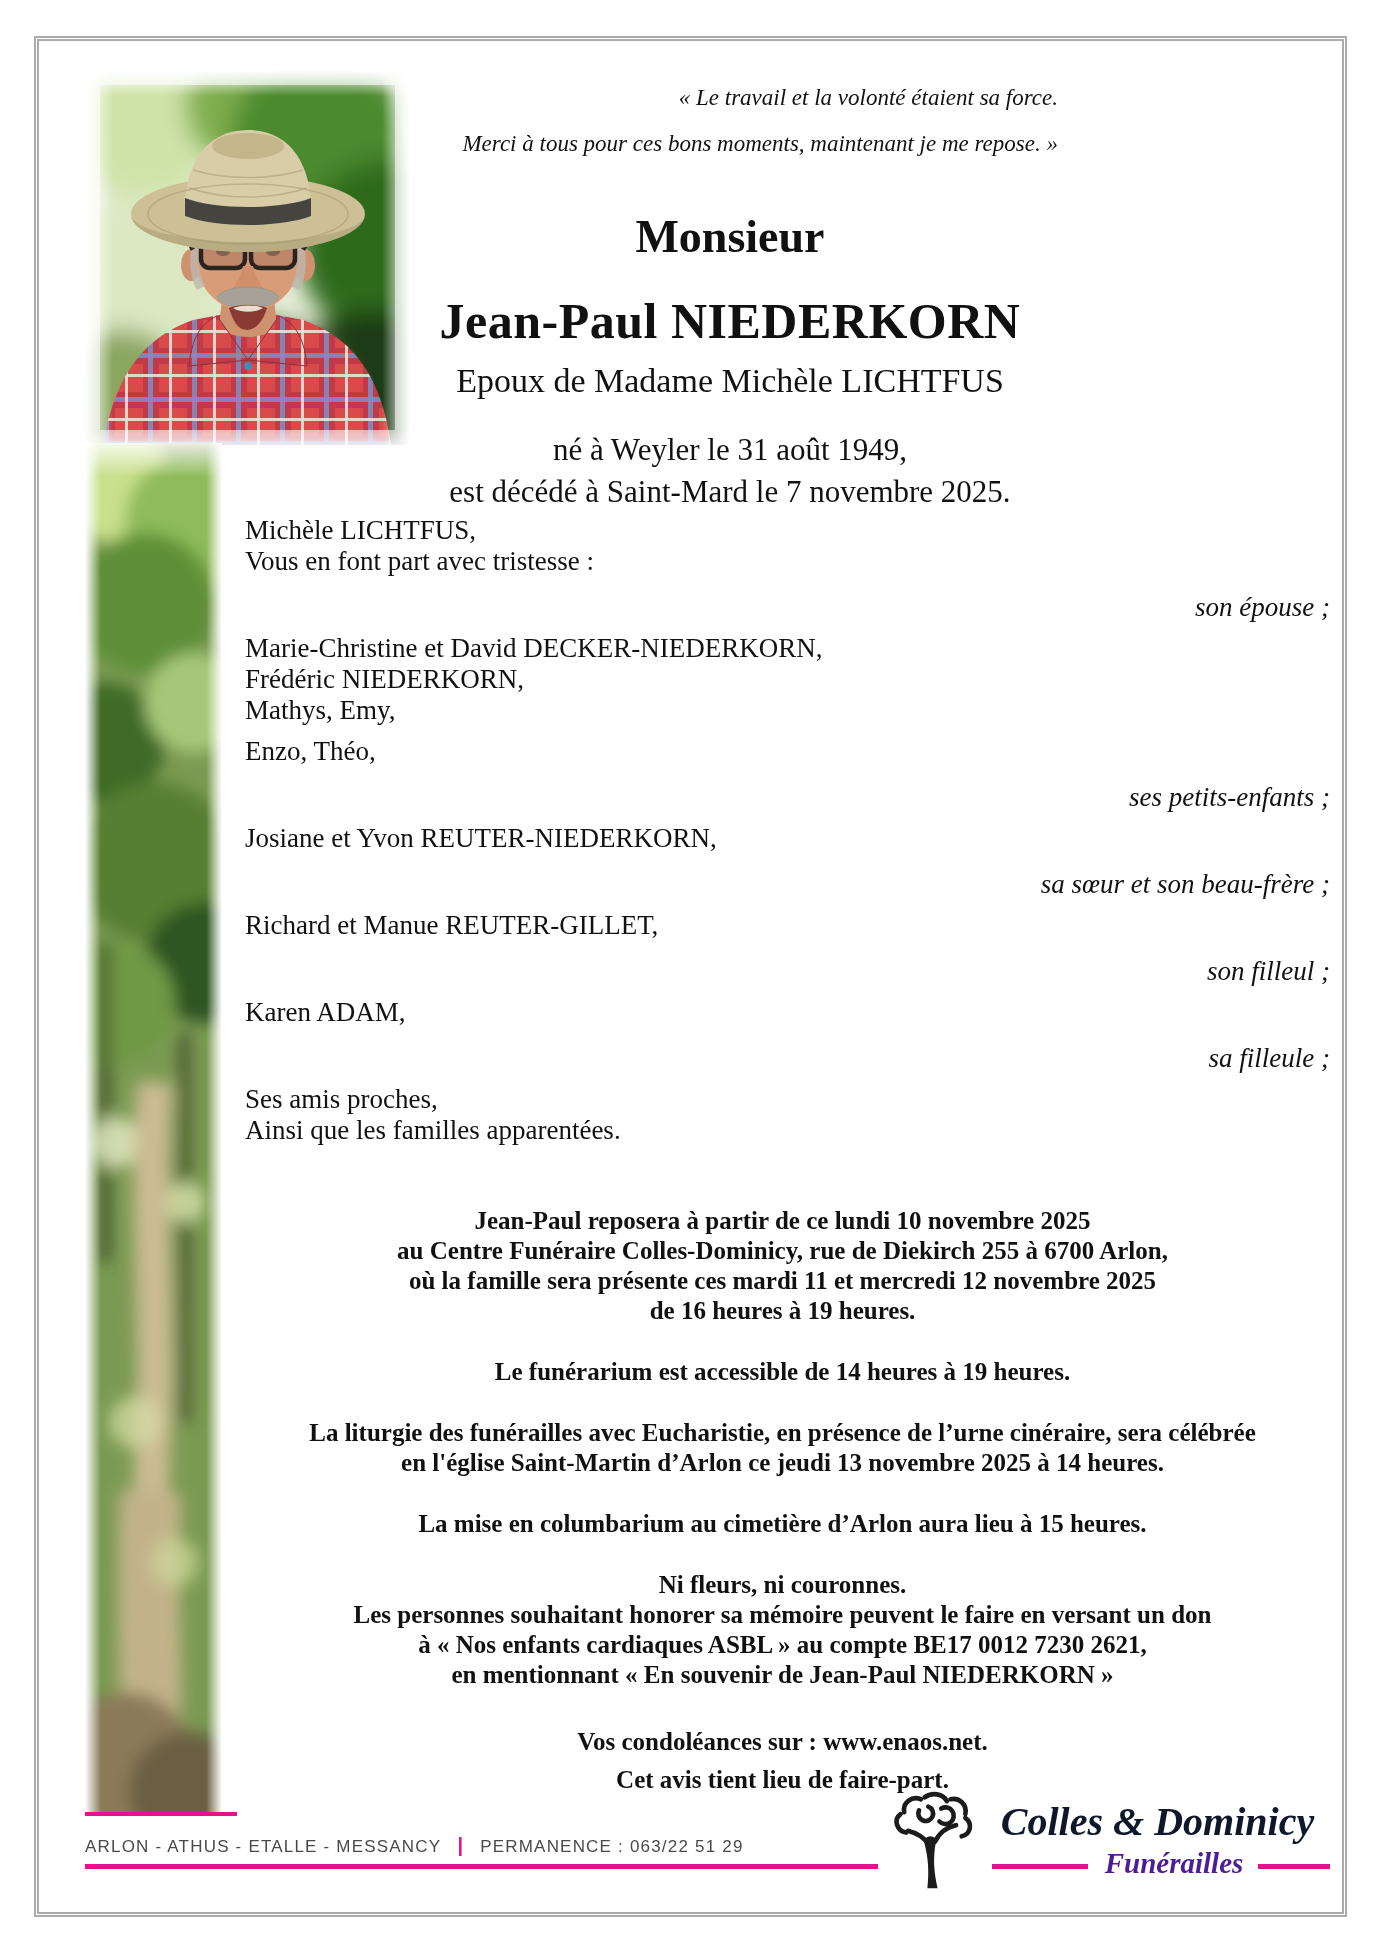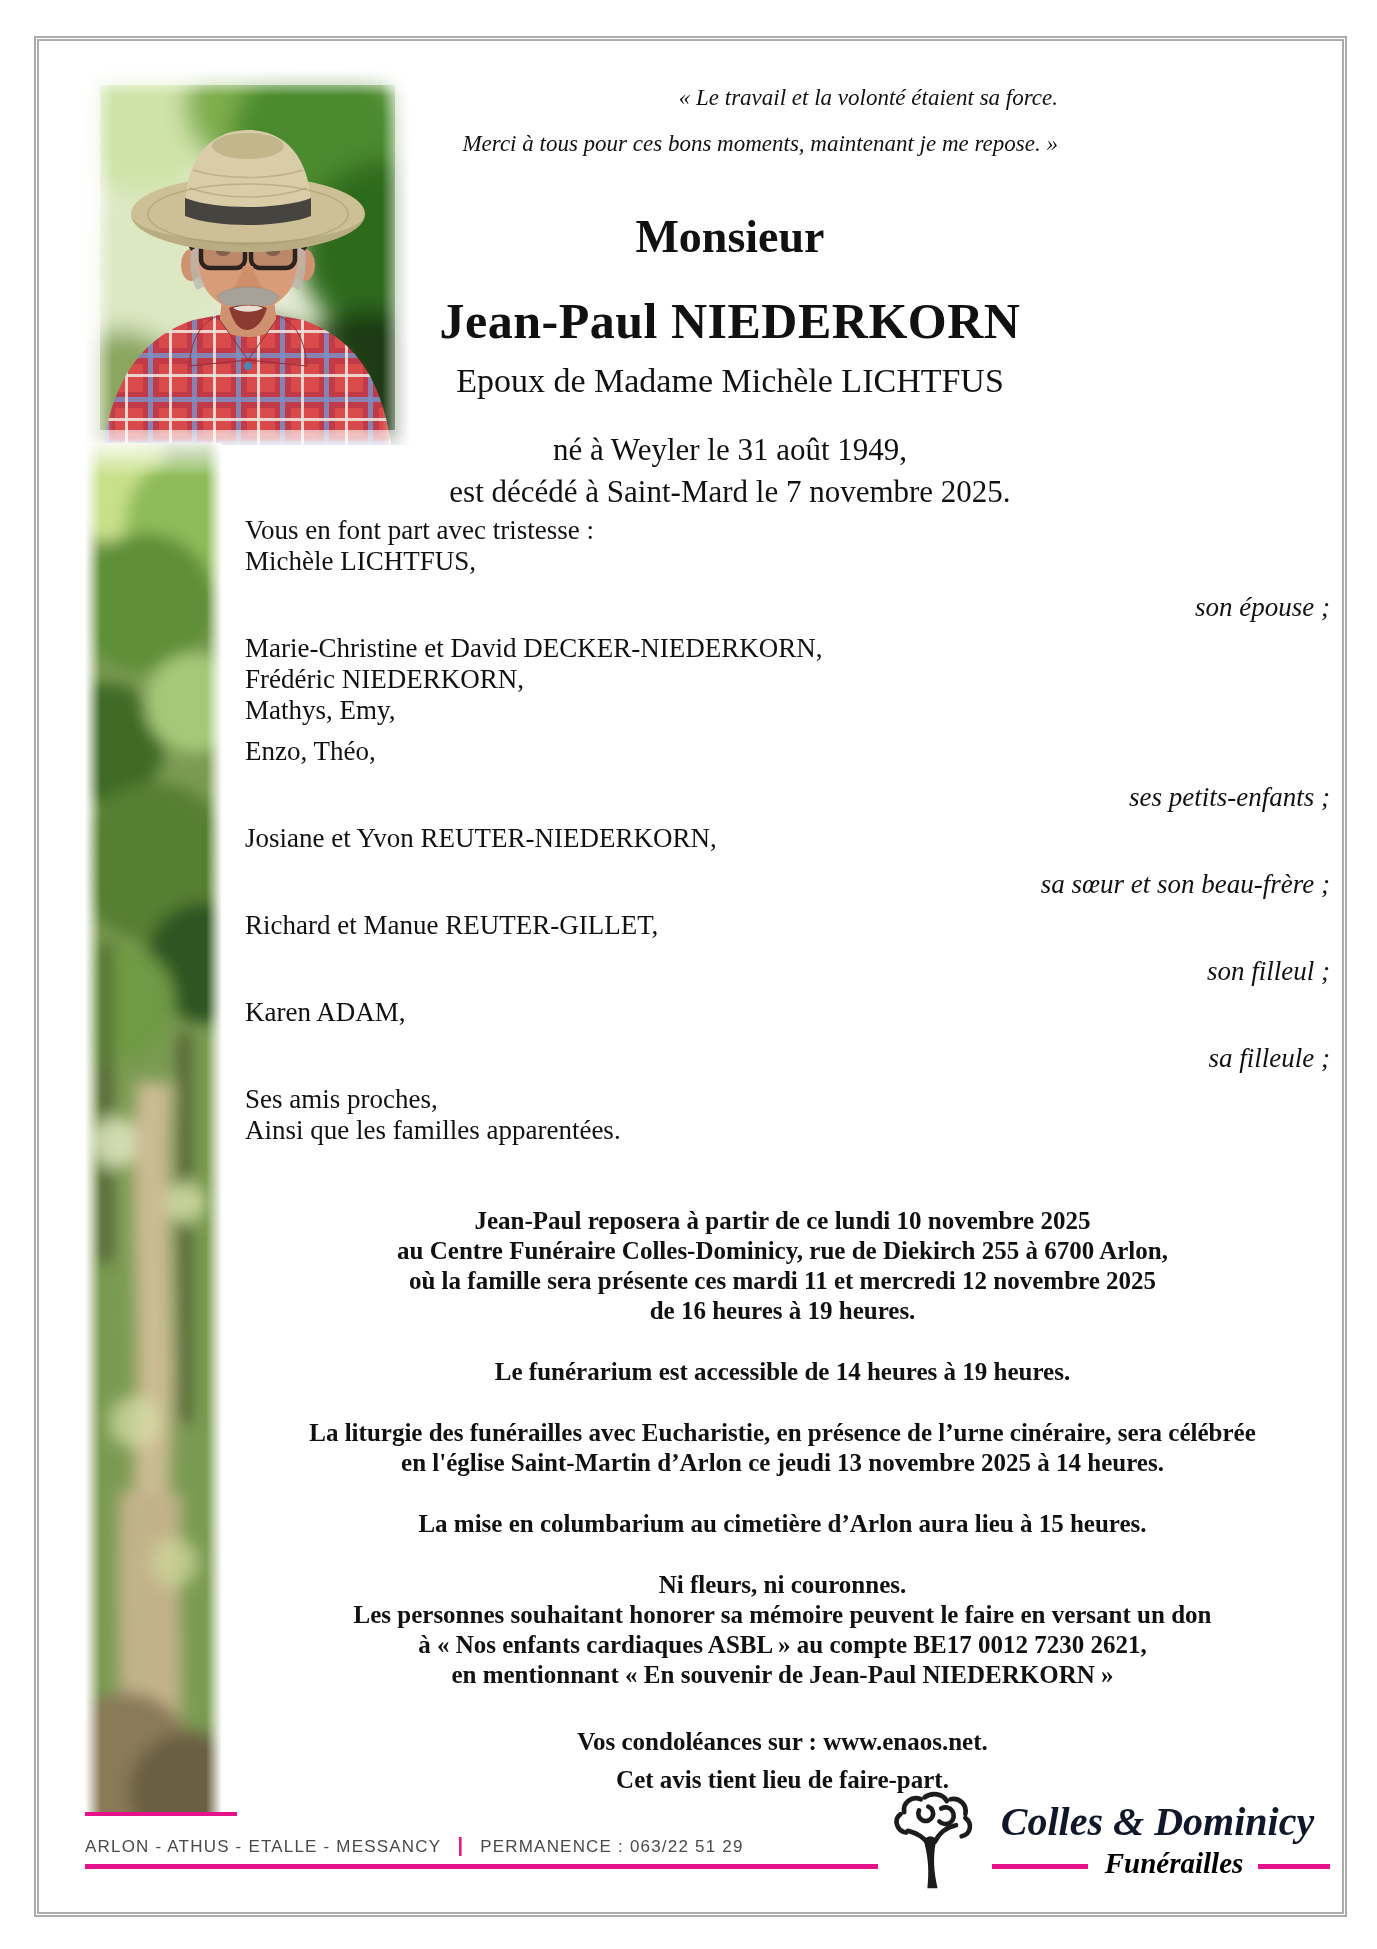--- a/index.html
+++ b/index.html
@@ -48,21 +48,21 @@
   .footer-info{position:absolute;left:85px;top:1834px;font-family:"Liberation Sans",sans-serif;
                font-size:17px;letter-spacing:1.2px;color:#4a4a4a;}
   .footer-info .sep{color:#e6128c;font-weight:bold;font-size:20px;margin:0 16px;}
   .line-long{position:absolute;left:85px;top:1864px;width:793px;height:5px;background:#e6128c;}
   .line-mid{position:absolute;left:992px;top:1864px;width:96px;height:5px;background:#e6128c;}
   .line-dash{position:absolute;left:1258px;top:1864px;width:72px;height:5px;background:#e6128c;}
   .tree{position:absolute;left:882px;top:1790px;width:100px;height:100px;}
   .logo-name{position:absolute;left:980px;top:1800px;width:355px;text-align:center;
              font-style:italic;font-weight:bold;font-size:40px;line-height:44px;color:#0f172a;}
   .logo-sub{position:absolute;left:1090px;top:1847px;width:168px;text-align:center;
-            font-style:italic;font-weight:bold;font-size:29px;color:#000000;}
+            font-style:italic;font-weight:bold;font-size:29px;color:#4c1d95;}
 </style>
 </head>
 <body>
 
 <div class="page">
   <div class="frame"></div>
 
   <div class="portrait">
     <svg viewBox="0 0 325 375">
       <defs>
@@ -168,22 +168,22 @@
       <div>Merci à tous pour ces bons moments, maintenant je me repose. »</div>
     </div>
     <div class="title">Monsieur</div>
     <div class="name">Jean-Paul NIEDERKORN</div>
     <div class="spouse">Epoux de Madame Michèle LICHTFUS</div>
     <div class="birth">né à Weyler le 31 août 1949,</div>
     <div class="death">est décédé à Saint-Mard le 7 novembre 2025.</div>
   </div>
 
   <div class="main-col">
+    <div class="nline">Michèle LICHTFUS,</div>
     <div class="nline">Vous en font part avec tristesse :</div>
-    <div class="nline">Michèle LICHTFUS,</div>
     <div class="rline">son épouse ;</div>
     <div class="nline">Marie-Christine et David DECKER-NIEDERKORN,</div>
     <div class="nline">Frédéric NIEDERKORN,</div>
     <div class="nline">Mathys, Emy,</div>
     <div class="nline gap">Enzo, Théo,</div>
     <div class="rline">ses petits-enfants ;</div>
     <div class="nline">Josiane et Yvon REUTER-NIEDERKORN,</div>
     <div class="rline">sa sœur et son beau-frère ;</div>
     <div class="nline">Richard et Manue REUTER-GILLET,</div>
     <div class="rline">son filleul ;</div>

